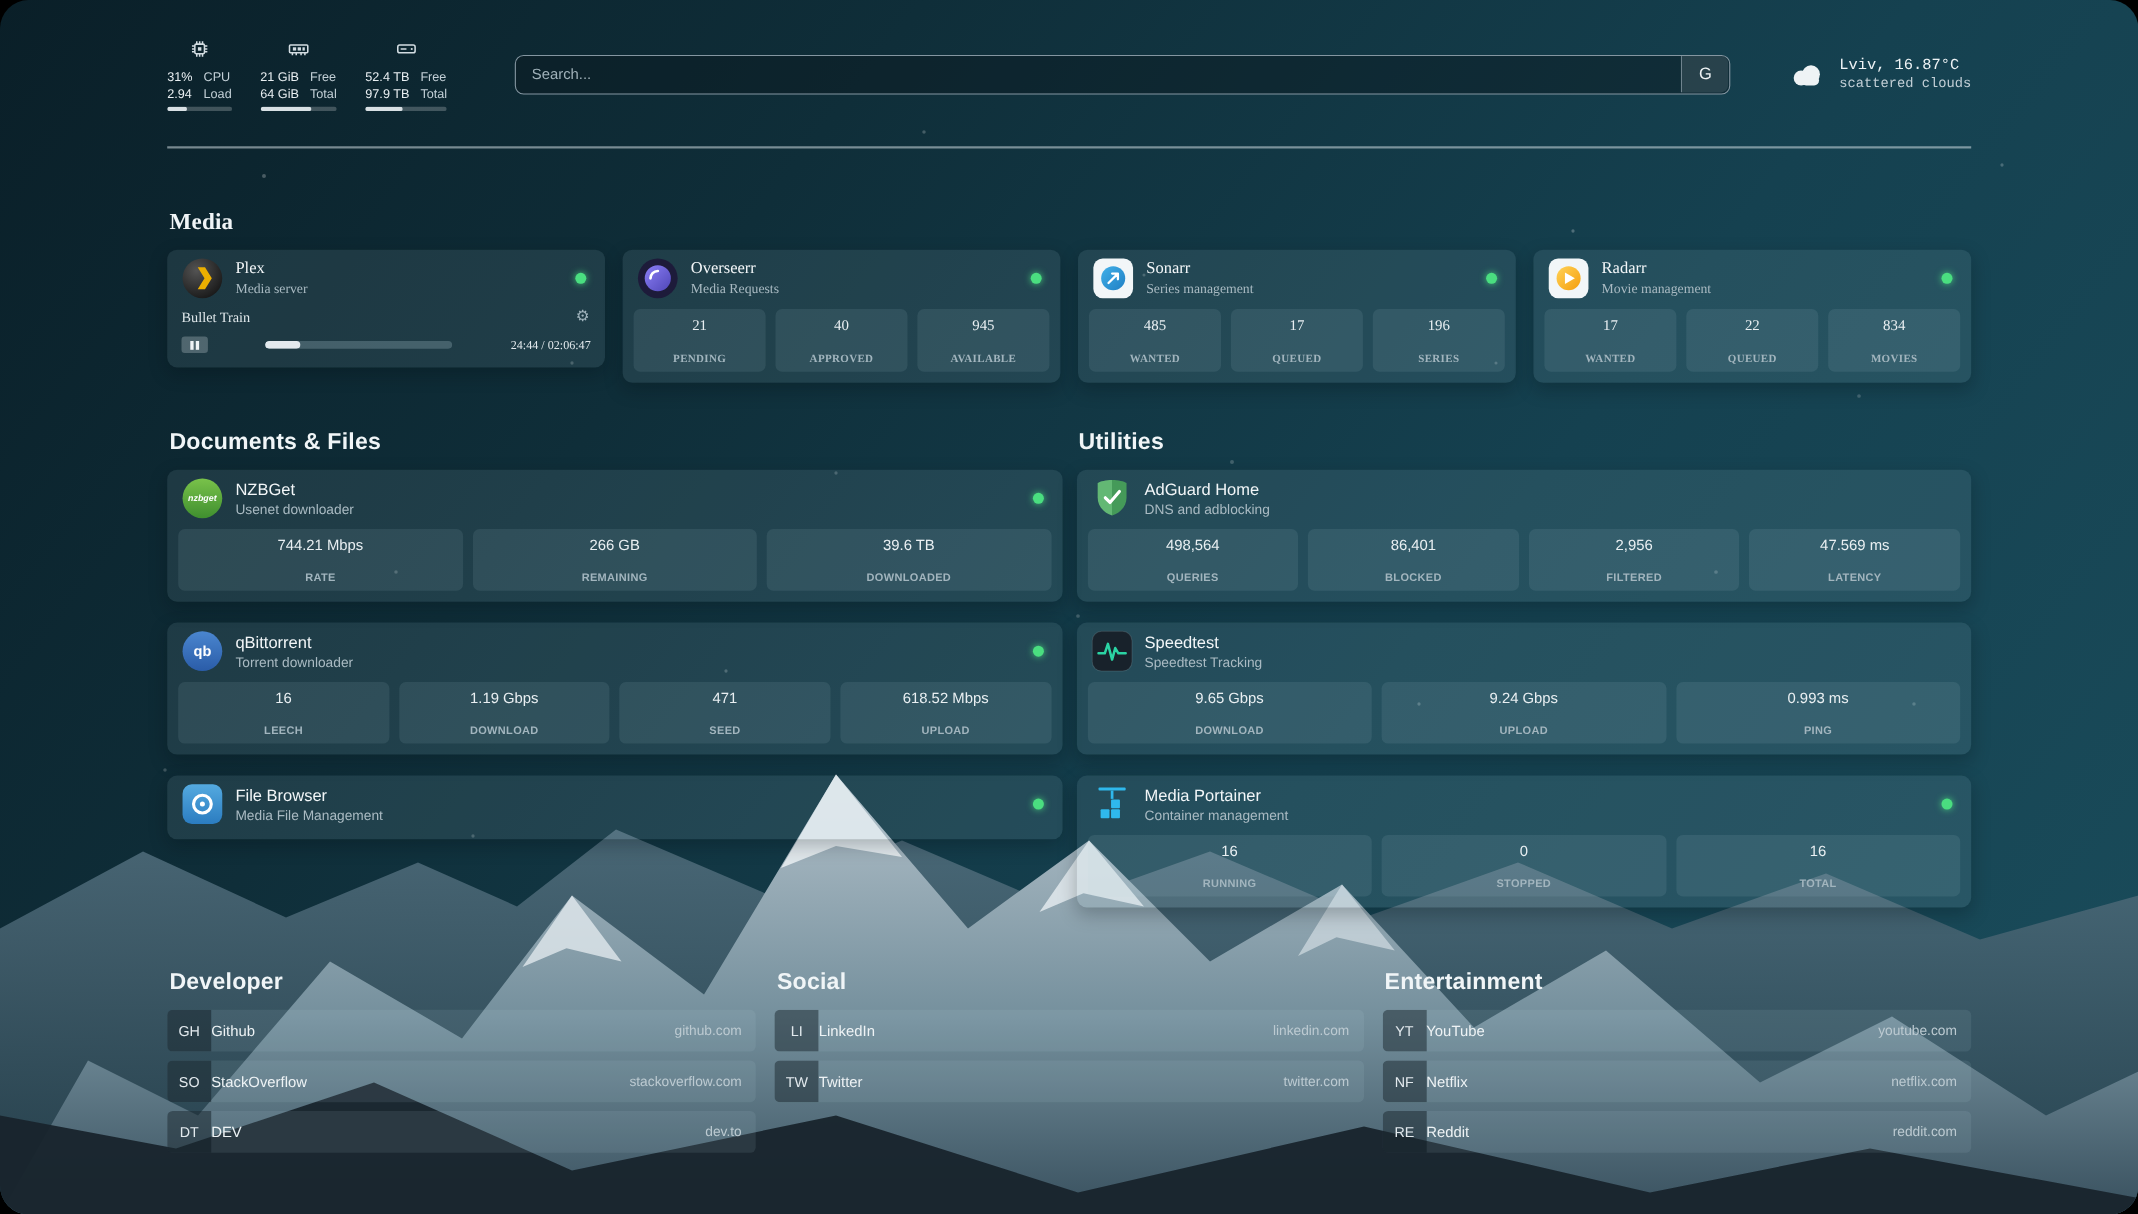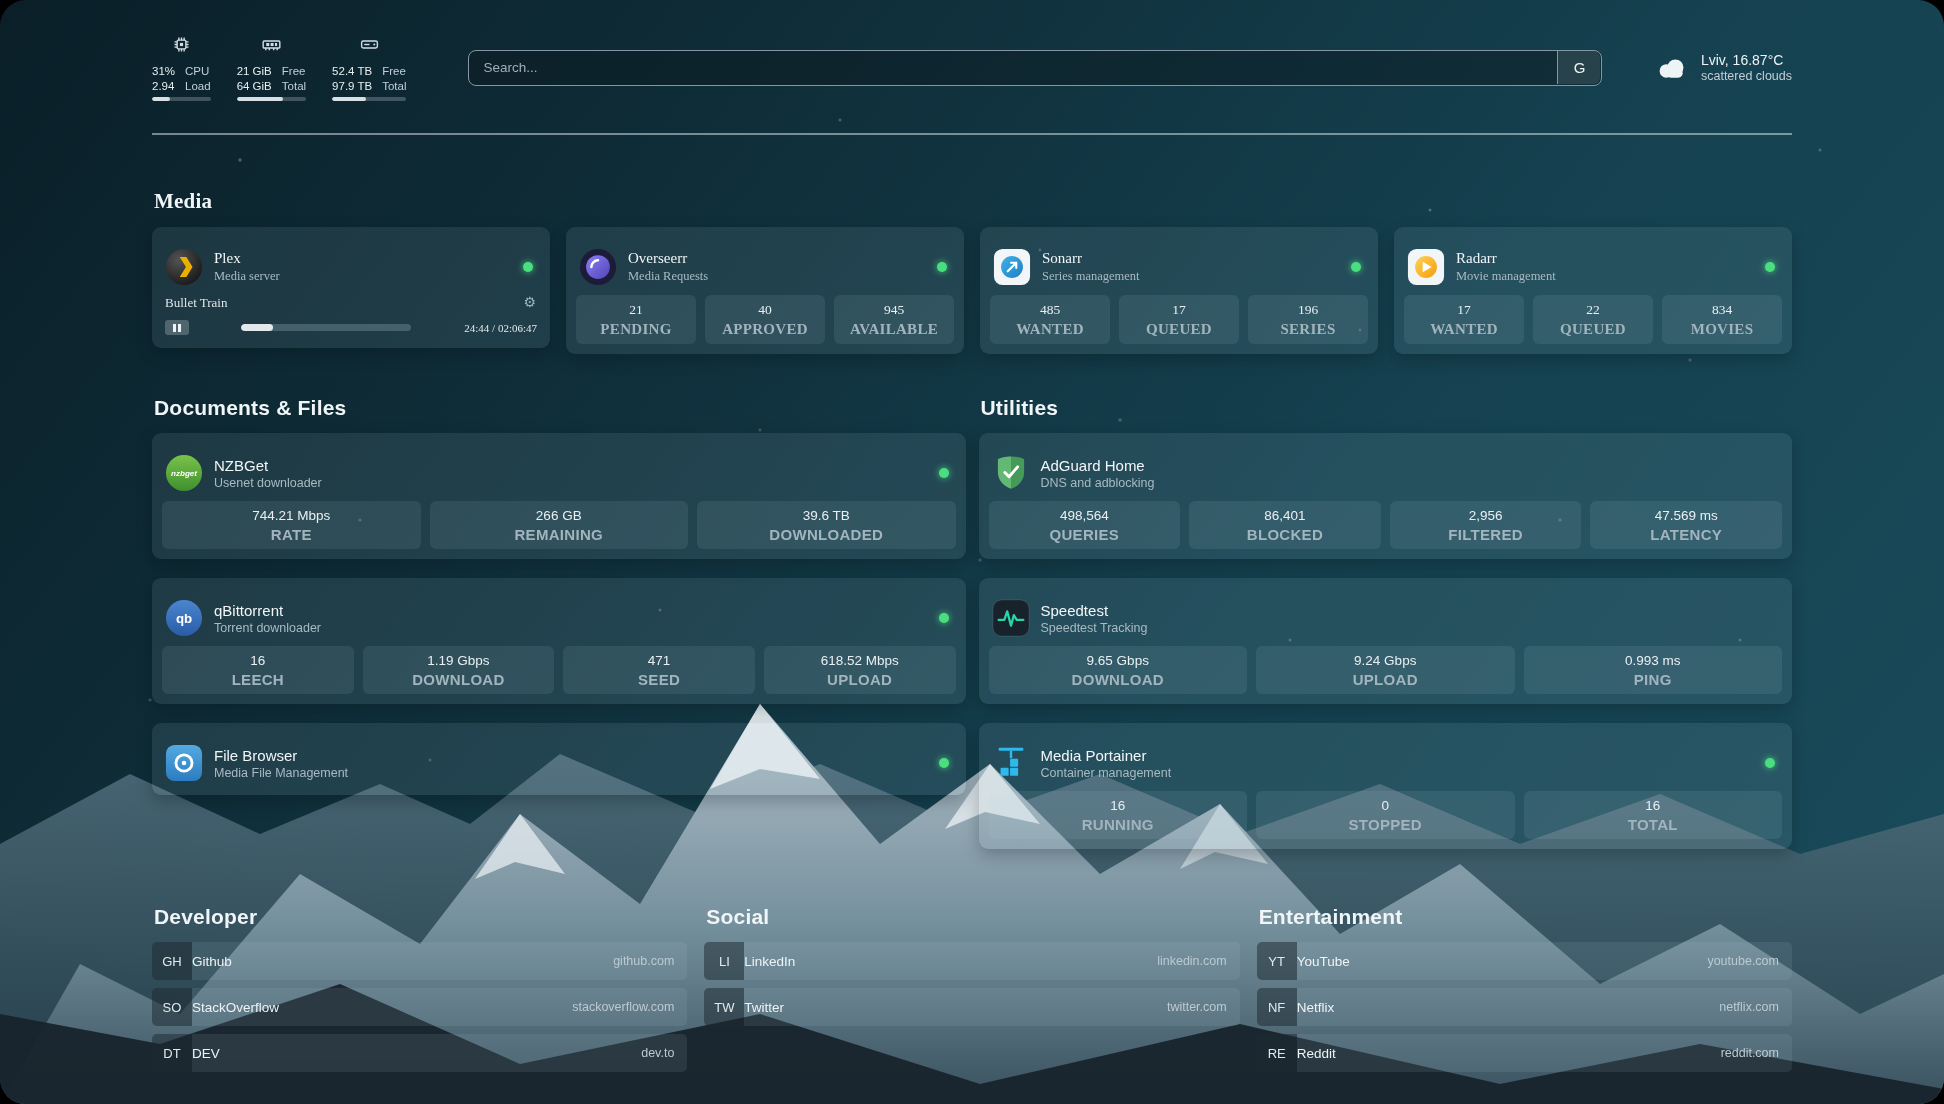--- a/index.html
+++ b/index.html
@@ -33,49 +33,49 @@
     color:#dfe7ea; font-size:13.5px; padding:0 58px 0 14px; box-sizing:border-box;
     outline:none; font-family:inherit;
   }
   input.search::placeholder { color:#9fb0b8; }
   .provider-btn {
     position:absolute; top:1.5px; right:1.5px; bottom:1.5px; width:42px;
     border-left:1.5px solid #8496a1; background:rgba(255,255,255,.10);
     border-radius:0 6.5px 6.5px 0; display:flex; align-items:center; justify-content:center;
     color:#eef3f5; font-size:15px; cursor:pointer;
   }
-  .weather { display:flex; align-items:center; gap:11px; }
+  .weather { display:flex; align-items:center; gap:11px;font-family:Liberation Mono, monospace; }
   .weather-icon { width:36px; height:27px; }
   .weather-loc { font-size:14px; color:#eef3f5; }
   .weather-cond { font-size:12.5px; color:#c2cfd6; margin-top:1px; }
 
   .divider { margin-top:32px; border:0; border-top:2px solid rgba(225,235,240,.5); }
 
   
   .media-section { margin-top:54px;font-family:Liberation Serif, serif; }
   .section-title { font-size:21px; font-weight:600; color:#f0f5f7; margin:0 0 13px 2px; letter-spacing:.2px; }
   .media-grid { display:grid; grid-template-columns:repeat(4,1fr); gap:16px; align-items:start; }
 
   .card {
-    background:rgba(190,215,225,.10); border-radius:9px; padding:18px 10px 10px;
+    background:rgba(190,215,225,.10); border-radius:9px; padding:4px 10px 10px;
     box-shadow:0 6px 16px rgba(0,10,15,.25); cursor:pointer;
   }
   .card-header { display:flex; align-items:center; gap:11px; padding:3px 4px 9px 3px; }
   .service-icon { width:38px; height:38px; flex-shrink:0; display:block; }
   .service-names { flex:1; min-width:0; }
   .service-name { font-size:15px; color:#f2f6f8; }
   .service-sub { font-size:12.5px; color:#a9bac2; margin-top:2px; }
   .status-dot {
     width:10px; height:10px; border-radius:50%; background:#4ade80;
     box-shadow:0 0 7px rgba(74,222,128,.9); margin-right:3px; flex-shrink:0;
   }
   .stats { display:flex; gap:9px; }
   .stat { flex:1; background:rgba(185,215,230,.10); border-radius:6px; text-align:center; padding:7px 2px 6px; }
   .stat-value { font-size:13.5px; color:#e9eff2; }
-  .stat-label { font-size:15px; font-weight:700; color:#a2b5be; margin-top:3px; letter-spacing:.3px; }
+  .stat-label { font-size:10px; font-weight:700; color:#a2b5be; margin-top:17px; letter-spacing:.3px; }
 
   
   .np-row { display:flex; align-items:center; padding:0 4px 7px 3px;justify-content:space-between; }
   .np-title { flex:1; font-size:13px; color:#dfe7ea; }
   .gear-icon { color:#9fb3bc; font-size:14px; cursor:pointer; line-height:1; }
   .np-controls { display:flex; align-items:center; padding:2px 3px 3px 3px;gap:44px; }
   .pause-button {
     width:24px; height:15px; border-radius:3px; background:rgba(230,240,245,.25);
     display:flex; align-items:center; justify-content:center; gap:2.5px; cursor:pointer; margin-right:8px; flex-shrink:0;
   }

